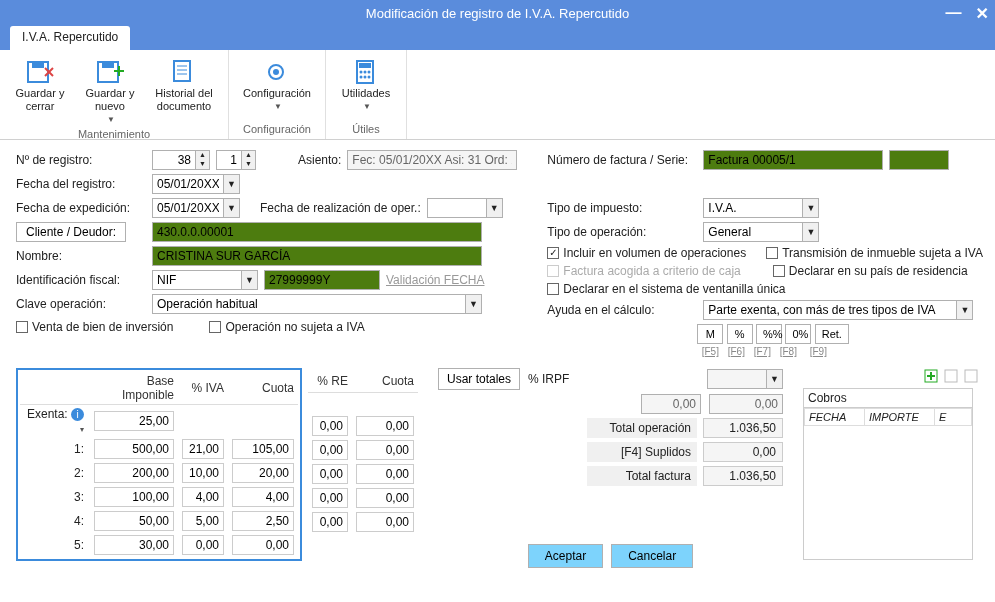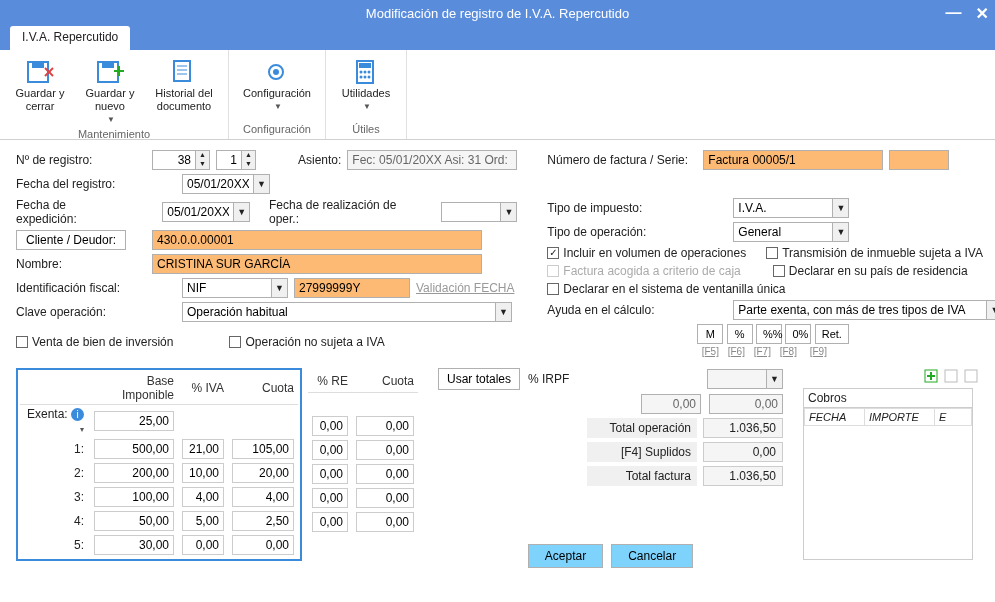--- a/index.html
+++ b/index.html
@@ -13,28 +13,28 @@
   .ribbon { background:#fff; border-bottom:1px solid #d0d0d0; display:flex; height:90px; }
   .ribbon-group { display:flex; flex-direction:column; align-items:center; padding:4px 8px 2px 8px; border-right:1px solid #e0e0e0; }
   .ribbon-group .items { display:flex; gap:6px; flex:1; align-items:flex-start; }
   .ribbon-btn { display:flex; flex-direction:column; align-items:center; width:64px; cursor:pointer; padding-top:3px; font-size:11px; text-align:center; line-height:13px; }
   .ribbon-btn .ic { width:32px; height:30px; display:flex; align-items:center; justify-content:center; }
   .ribbon-group .glabel { font-size:11px; color:#666; padding:2px 0; }
   .content { padding:10px 12px 6px 16px; display:flex; gap:30px; }
   .col { flex:1; }
   .row { display:flex; align-items:center; margin-bottom:4px; gap:6px; }
   .lbl { width:130px; }
-  .input, .select { border:1px solid #b0b0b0; height:20px; padding:1px 4px; font-size:12px; background:#fdba74; }
+  .input, .select { border:1px solid #b0b0b0; height:20px; padding:1px 4px; font-size:12px; background:#4d7c0f; }
   .input.ro { background:#f5f5f5; color:#666; }
   .spin { display:inline-flex; }
   .spin input { width:44px; text-align:right; border:1px solid #b0b0b0; height:20px; padding:1px 4px; font-size:12px; }
   .spin .arrows { display:flex; flex-direction:column; border:1px solid #b0b0b0; border-left:none; width:14px; }
   .spin .arrows div { flex:1; font-size:7px; line-height:8px; text-align:center; cursor:pointer; background:#f0f0f0; }
   .sel { position:relative; display:inline-flex; }
-  .sel input { border:1px solid #b0b0b0; height:20px; padding:1px 4px; font-size:12px;margin-left:30px; }
+  .sel input { border:1px solid #b0b0b0; height:20px; padding:1px 4px; font-size:12px; }
   .sel .dd, .dd-only { width:16px; height:20px; border:1px solid #b0b0b0; border-left:none; background:#f0f0f0; text-align:center; font-size:9px; line-height:18px; cursor:pointer; }
   .btn { border:1px solid #b0b0b0; background:#fff; height:20px; padding:0 8px; font-size:12px; cursor:pointer; }
   .chk { display:inline-flex; align-items:center; gap:4px; cursor:pointer; }
   .chk .box { width:12px; height:12px; border:1px solid #666; display:inline-flex; align-items:center; justify-content:center; font-size:10px; line-height:10px; }
   .chk .box.checked::after { content:"✓"; color:#222; }
   .chk.disabled { color:#aaa; }
   .chk.disabled .box { border-color:#ccc; }
   .link { color:#5a8cdc; text-decoration:underline; cursor:pointer; }
   .minibtn { border:1px solid #b0b0b0; background:#fff; width:26px; height:20px; font-size:11px; cursor:pointer; text-align:center; }
   .minikey { font-size:10px; color:#888; text-decoration:underline; text-align:center; width:26px; display:inline-block; }
@@ -211,21 +211,21 @@
       <input class="input" style="width: 116px;" value="27999999Y">
       <span class="link" style="color:#999">Validación FECHA</span>
     </div>
     <div class="row">
       <span class="lbl">Clave operación:</span>
       <div class="sel">
           <input style="width: 314px;" value="Operación habitual">
           <div class="dd">▼</div>
         </div>
     </div>
-    <div class="row" style="margin-top:13px;gap:56px">
+    <div class="row" style="margin-top:6px;gap:36px">
       <label class="chk">
           <span class="box"></span>
           <span>Venta de bien de inversión</span>
         </label>
       <label class="chk">
           <span class="box"></span>
           <span>Operación no sujeta a IVA</span>
         </label>
     </div>
   </div>

